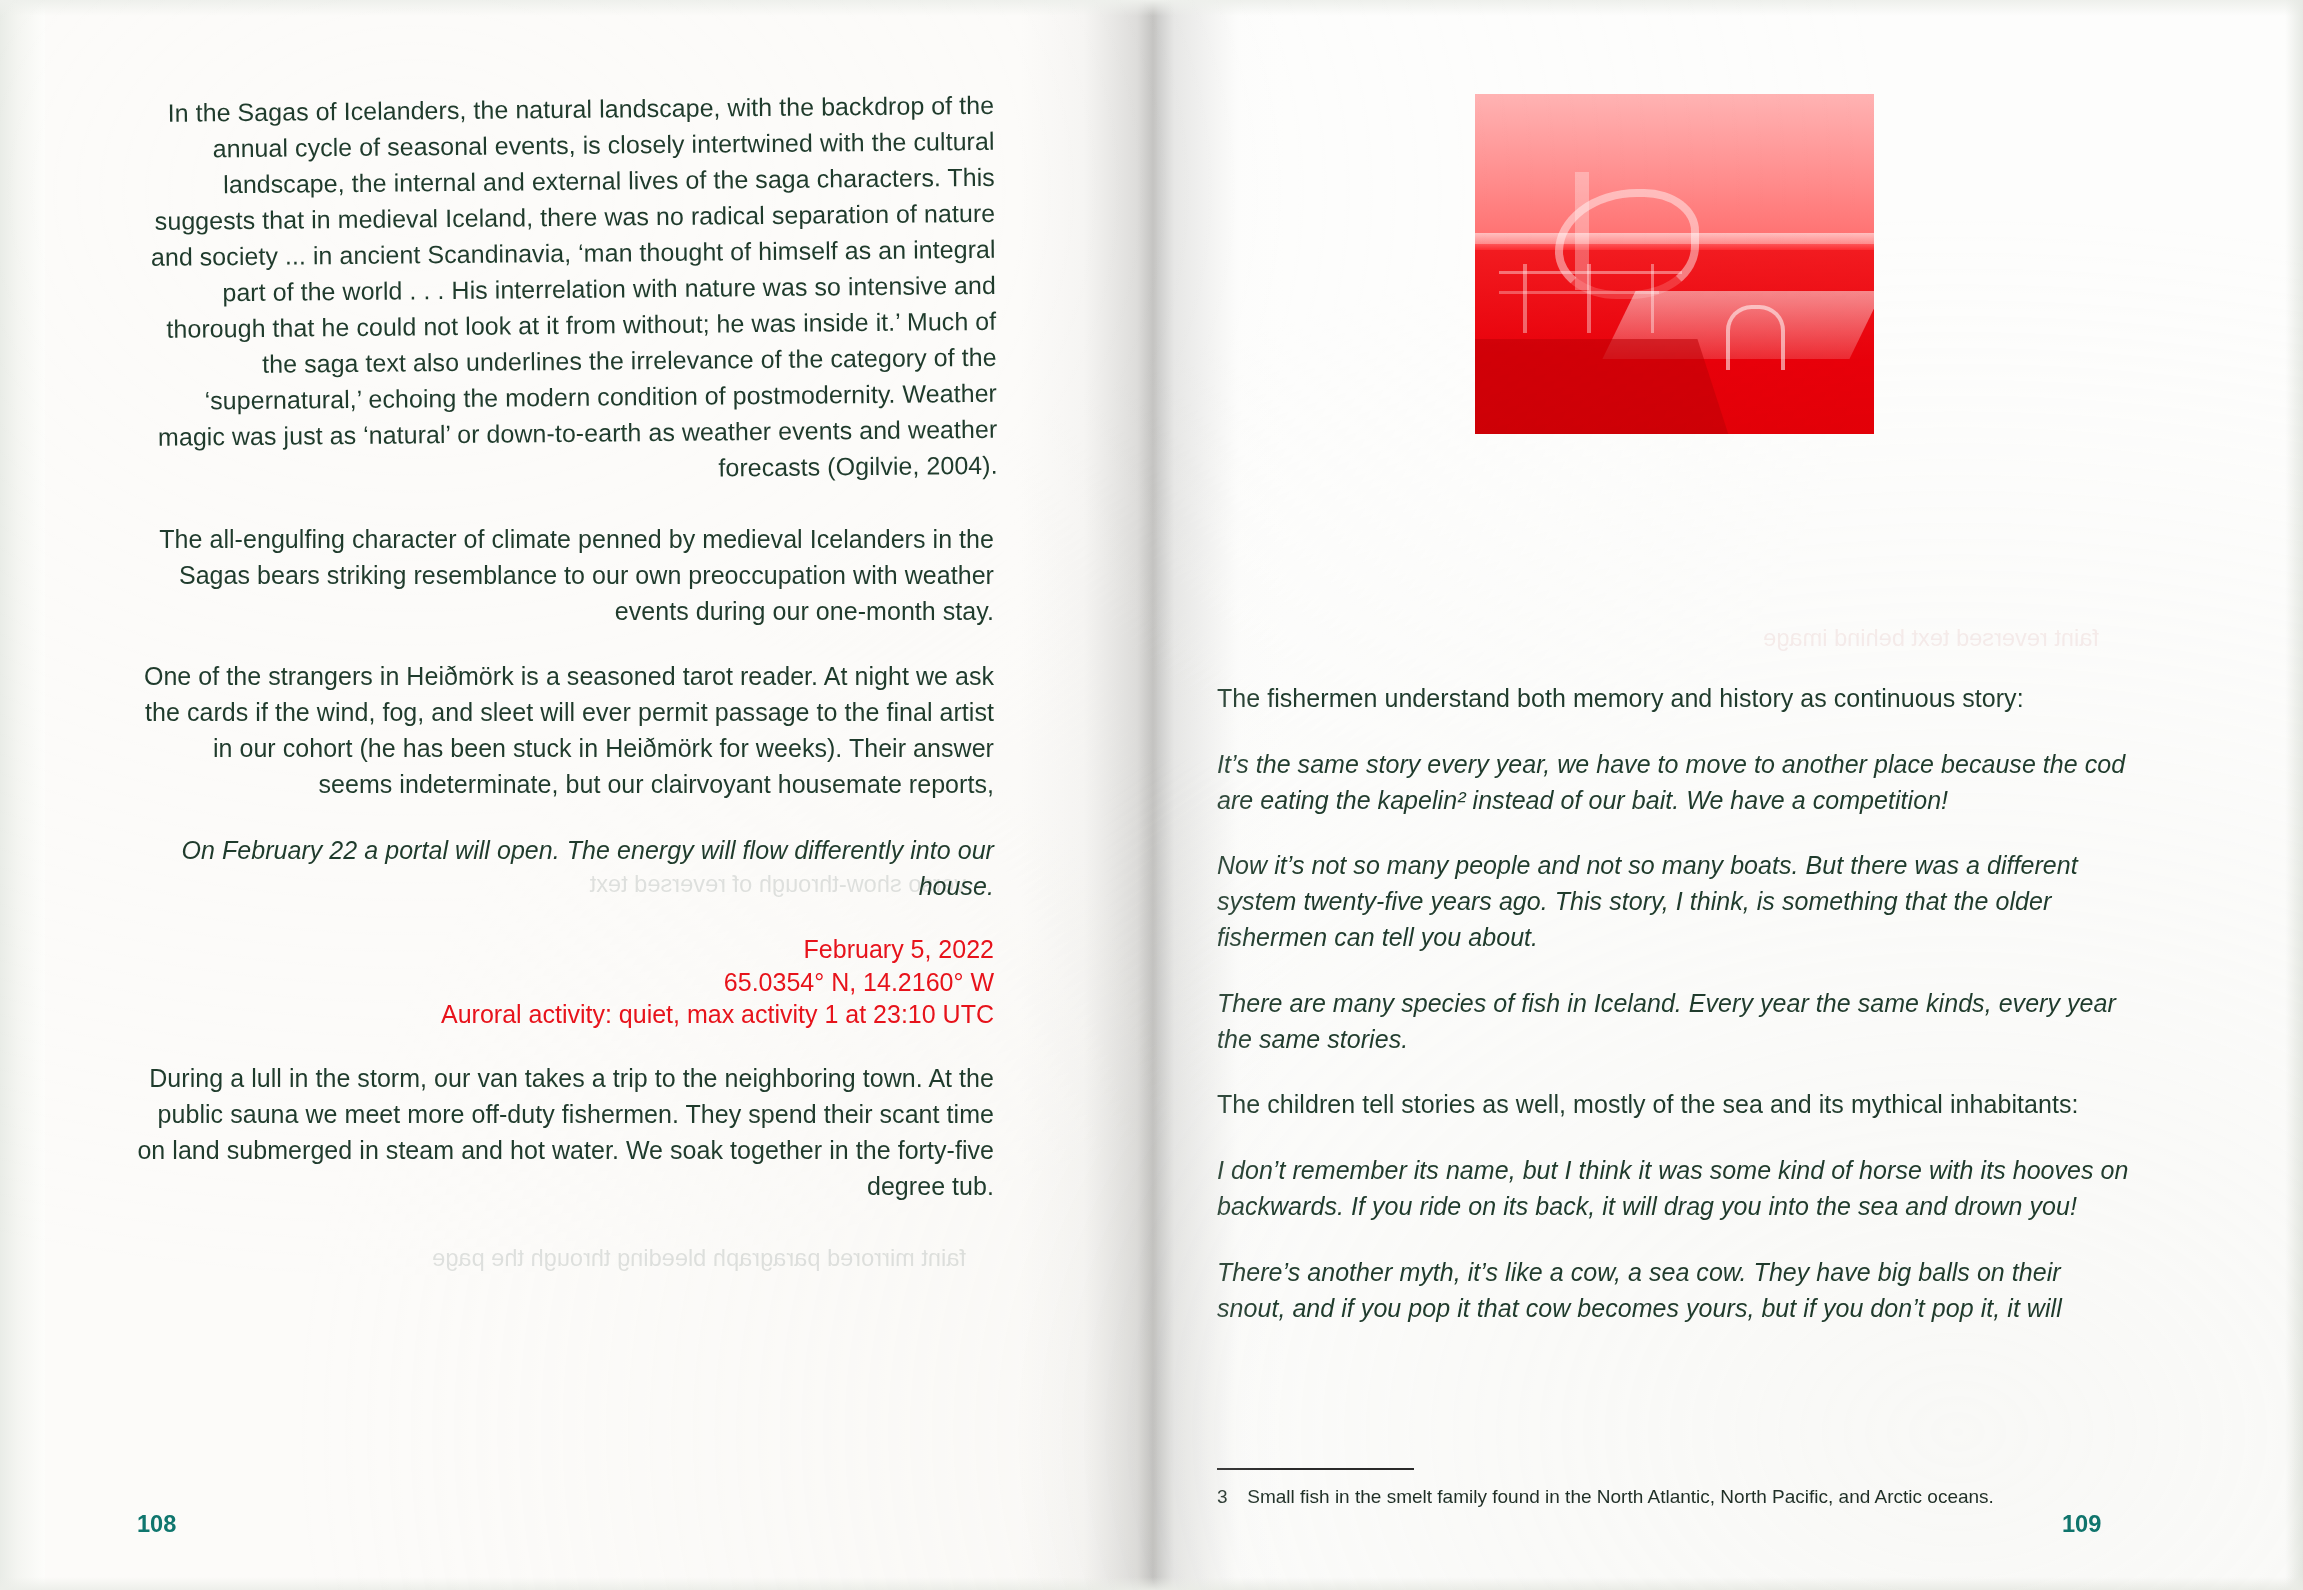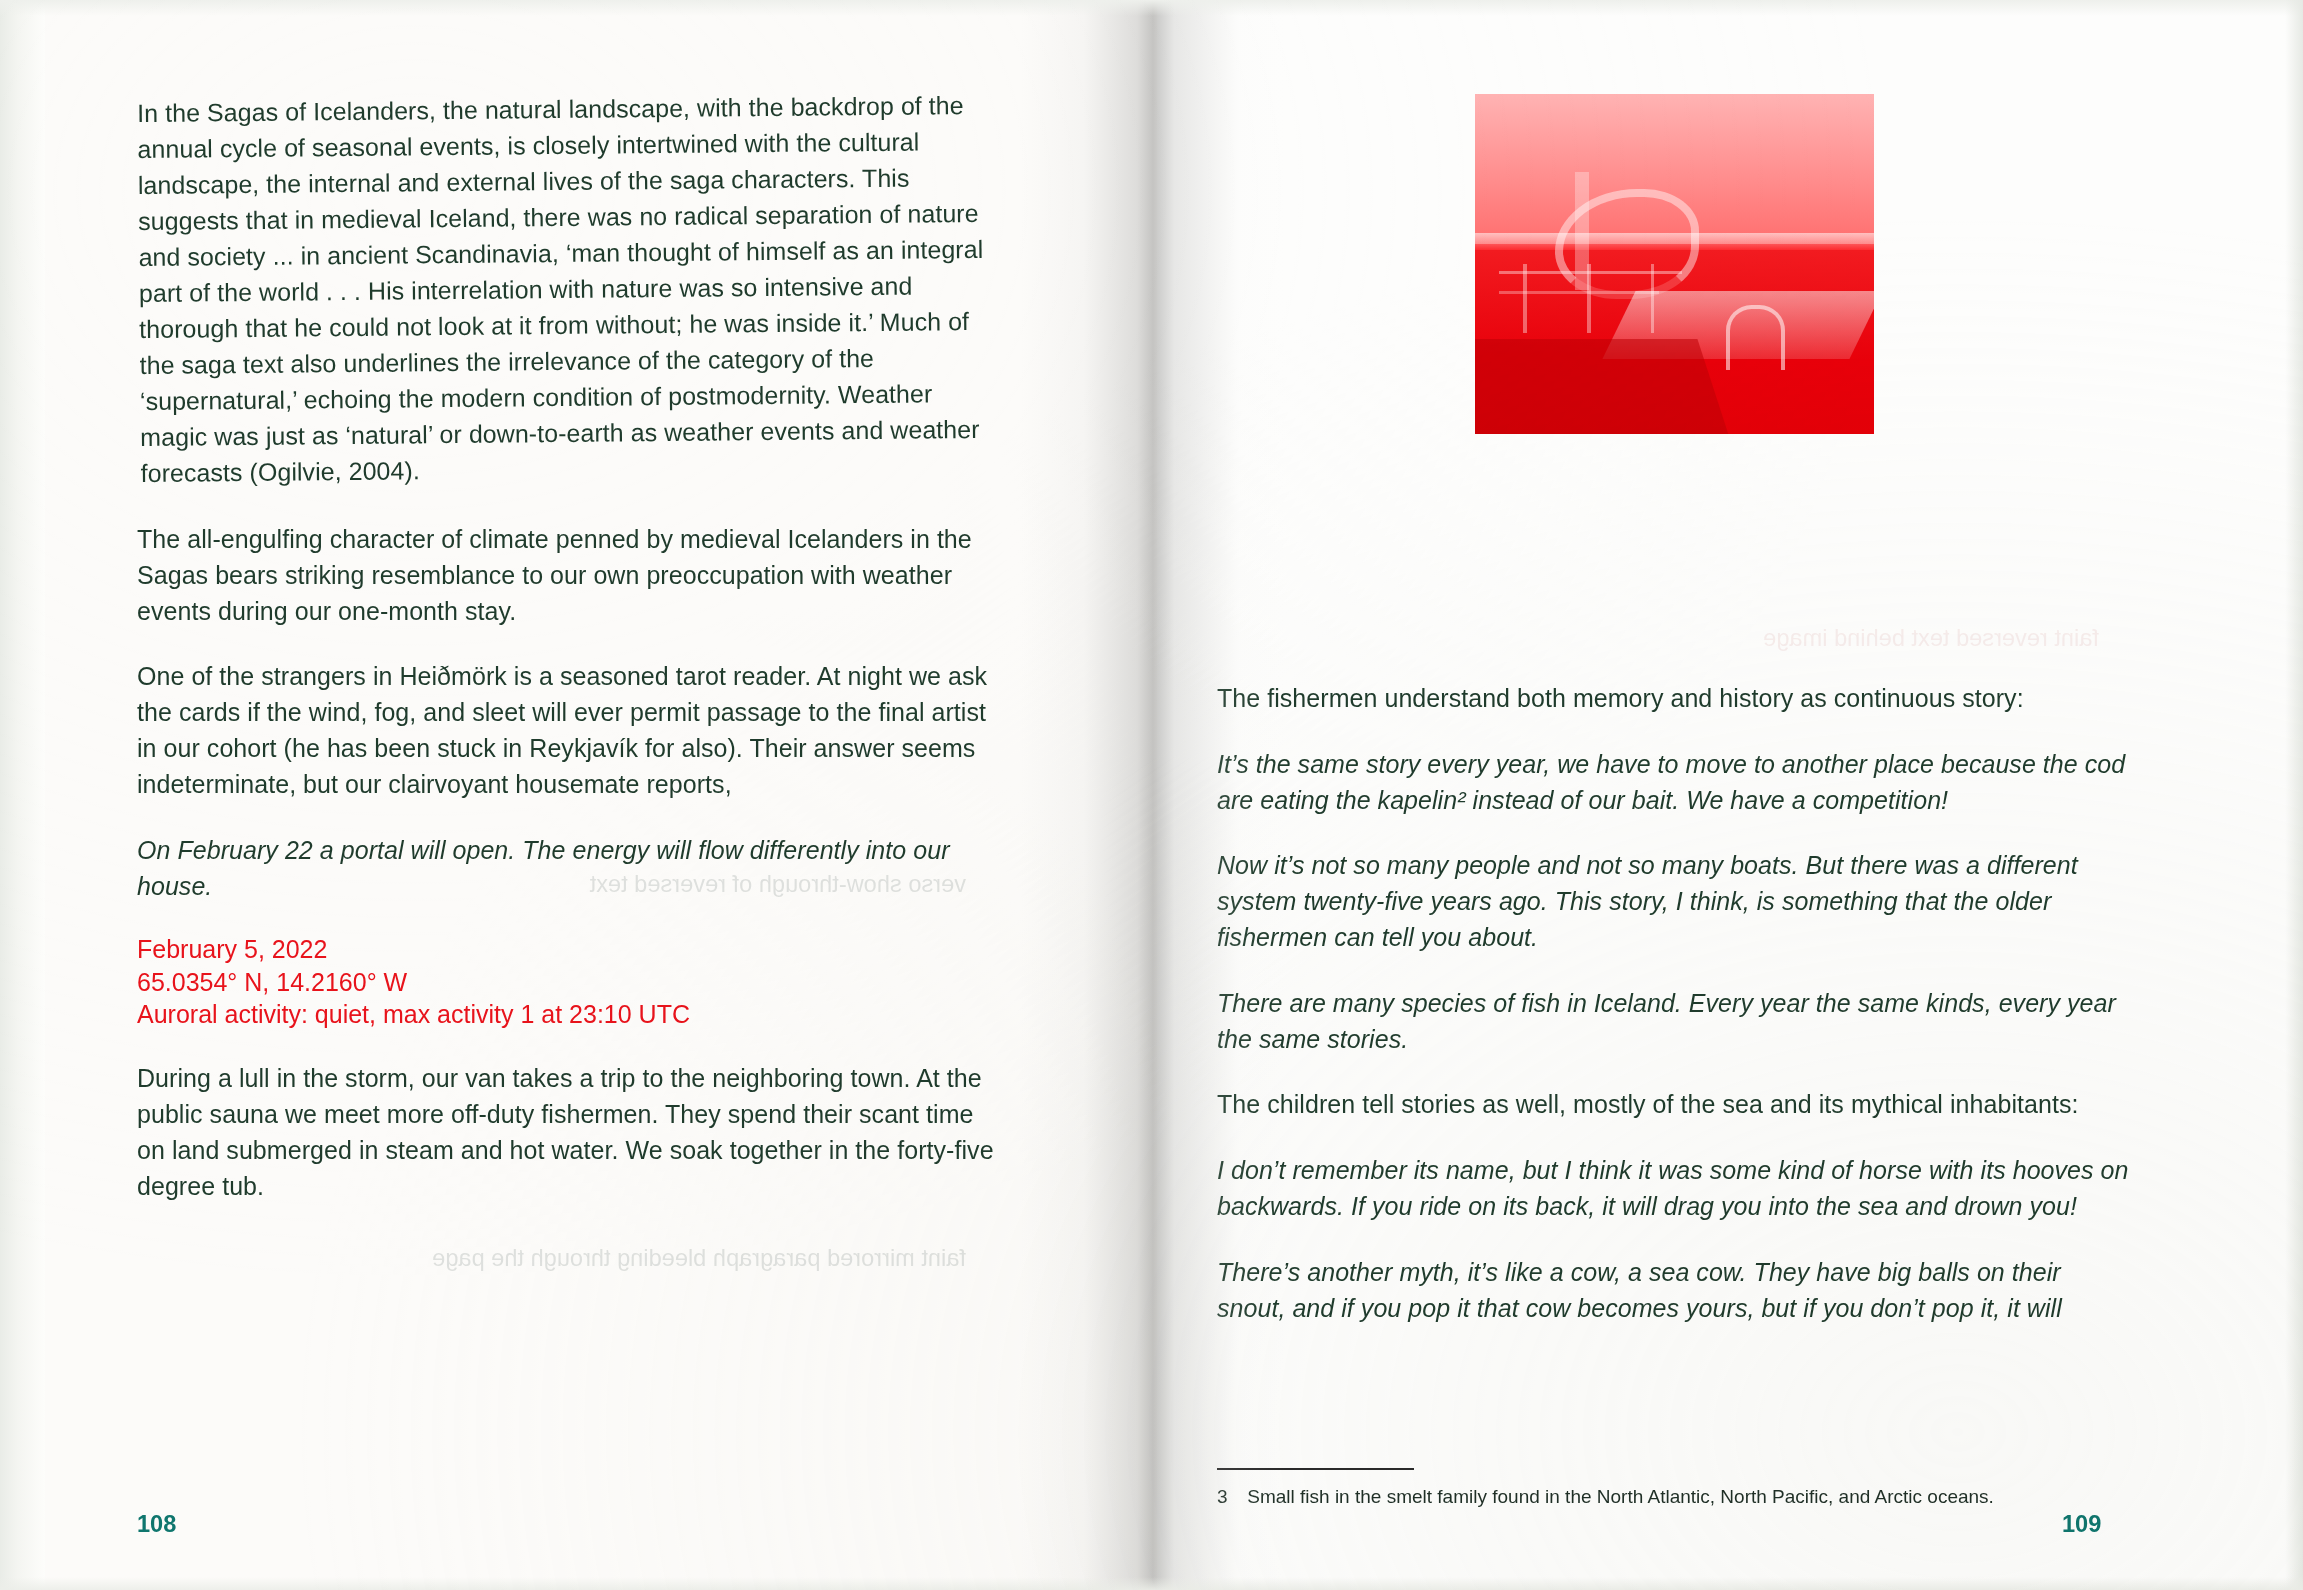--- a/index.html
+++ b/index.html
@@ -73,20 +73,21 @@
     background: linear-gradient(to top, #eceee9 0%, rgba(255,255,255,0) 100%);
     pointer-events: none;
   }
 
   
   .col-left {
     position: absolute;
     left: 137px;
     top: 95px;
     width: 857px;
+    text-align: right;
   }
   .col-right {
     position: absolute;
     left: 1217px;
     top: 680px;
     width: 916px;
   }
 
   p.body {
     margin: 0 0 29.6px 0;
@@ -272,21 +273,21 @@
   <div class="ghost ghost-c">faint reversed text behind image</div>
 
   <div class="col-left">
 
     <div class="skewblock">
       <p class="body">In the Sagas of Icelanders, the natural landscape, with the backdrop of the annual cycle of seasonal events, is closely intertwined with the cultural landscape, the internal and external lives of the saga characters. This suggests that in medieval Iceland, there was no radical separation of nature and society ... in ancient Scandinavia, ‘man thought of himself as an integral part of the world . . . His interrelation with nature was so intensive and thorough that he could not look at it from without; he was inside it.’ Much of the saga text also underlines the irrelevance of the category of the ‘supernatural,’ echoing the modern condition of postmodernity. Weather magic was just as ‘natural’ or down-to-earth as weather events and weather forecasts (Ogilvie, 2004).</p>
     </div>
 
     <p class="body">The all-engulfing character of climate penned by medieval Icelanders in the Sagas bears striking resemblance to our own preoccupation with weather events during our one-month stay.</p>
 
-    <p class="body">One of the strangers in Heiðmörk is a seasoned tarot reader. At night we ask the cards if the wind, fog, and sleet will ever permit passage to the final artist in our cohort (he has been stuck in Reykjavík for also). Their answer seems indeterminate, but our clairvoyant housemate reports,</p>
+    <p class="body">One of the strangers in Heiðmörk is a seasoned tarot reader. At night we ask the cards if the wind, fog, and sleet will ever permit passage to the final artist in our cohort (he has been stuck in Heiðmörk for weeks). Their answer seems indeterminate, but our clairvoyant housemate reports,</p>
 
     <p class="body italic">On February 22 a portal will open. The energy will flow differently into our house.</p>
 
     <div class="red-block">
       <div class="hdr">February 5, 2022</div>
       <div>65.0354° N, 14.2160° W</div>
       <div>Auroral activity: quiet, max activity 1 at 23:10 UTC</div>
     </div>
 
     <p class="body">During a lull in the storm, our van takes a trip to the neighboring town. At the public sauna we meet more off-duty fishermen. They spend their scant time on land submerged in steam and hot water. We soak together in the forty-five degree tub.</p>

